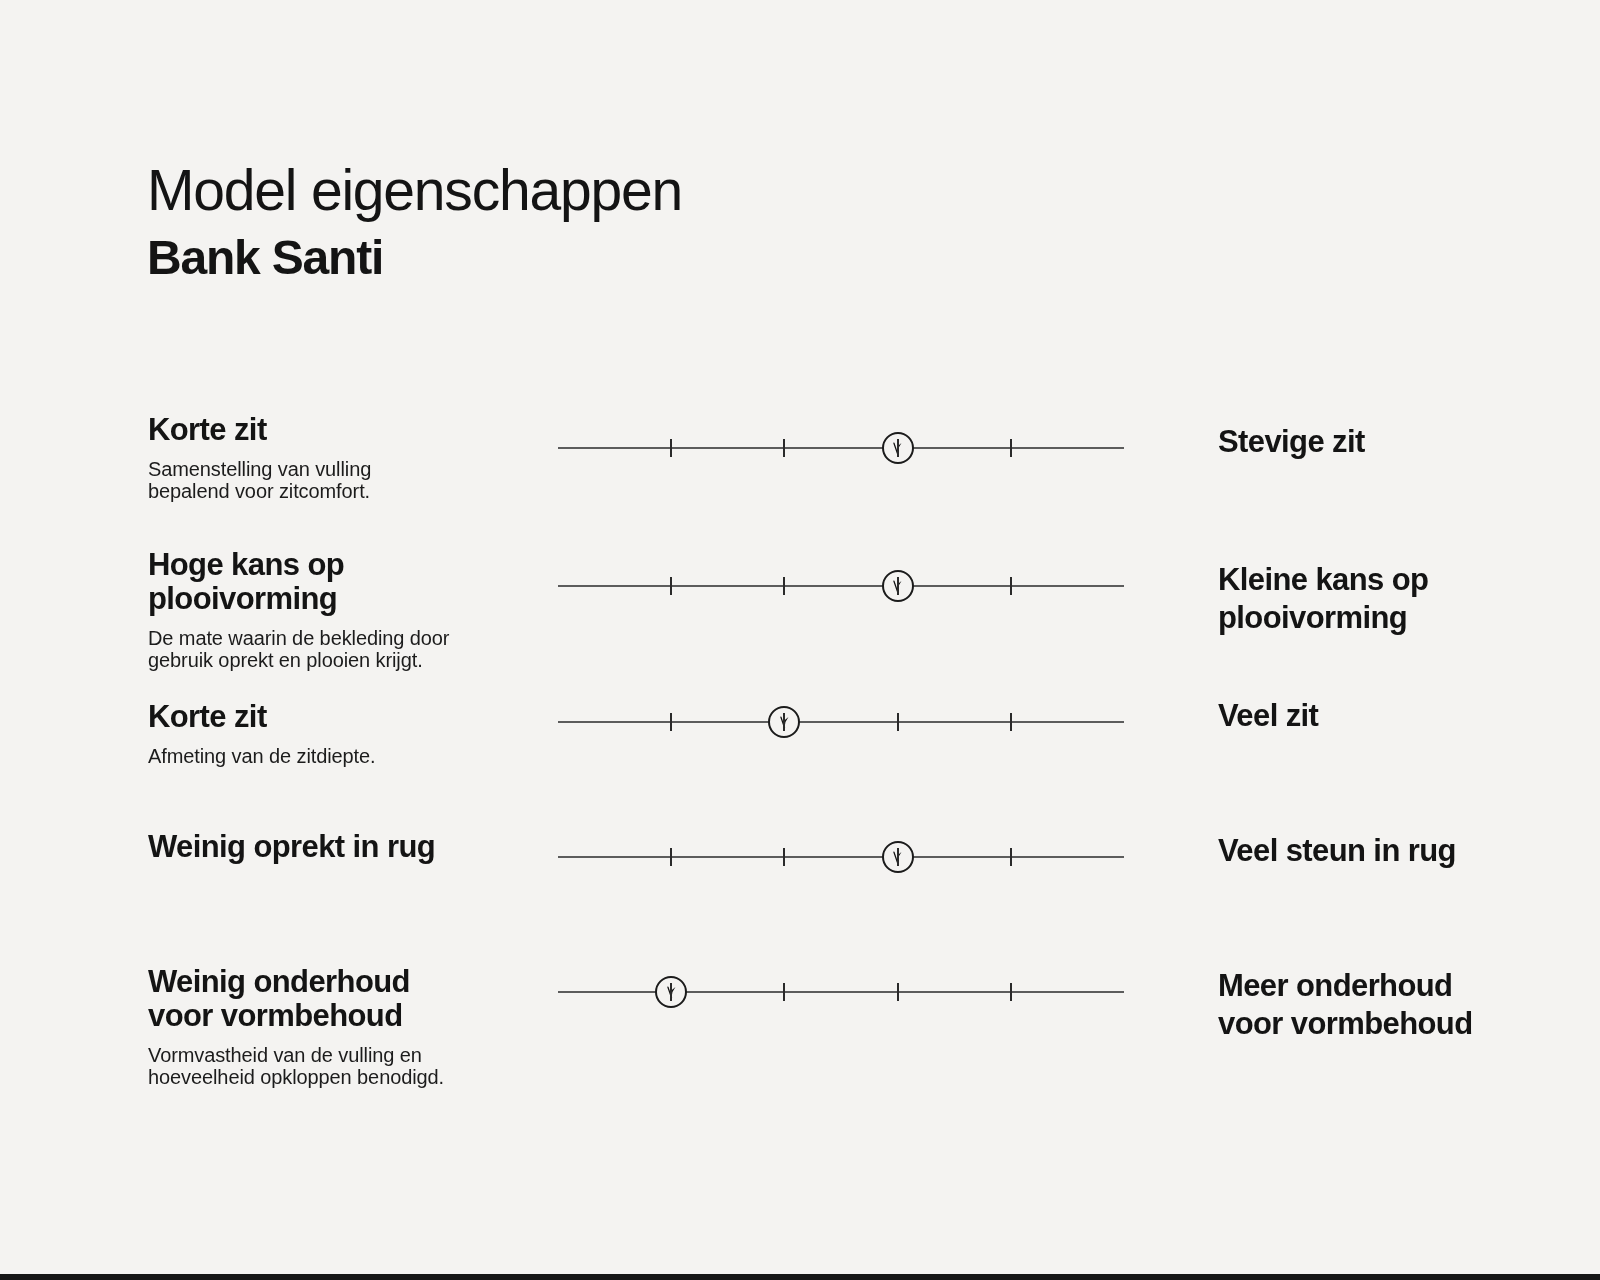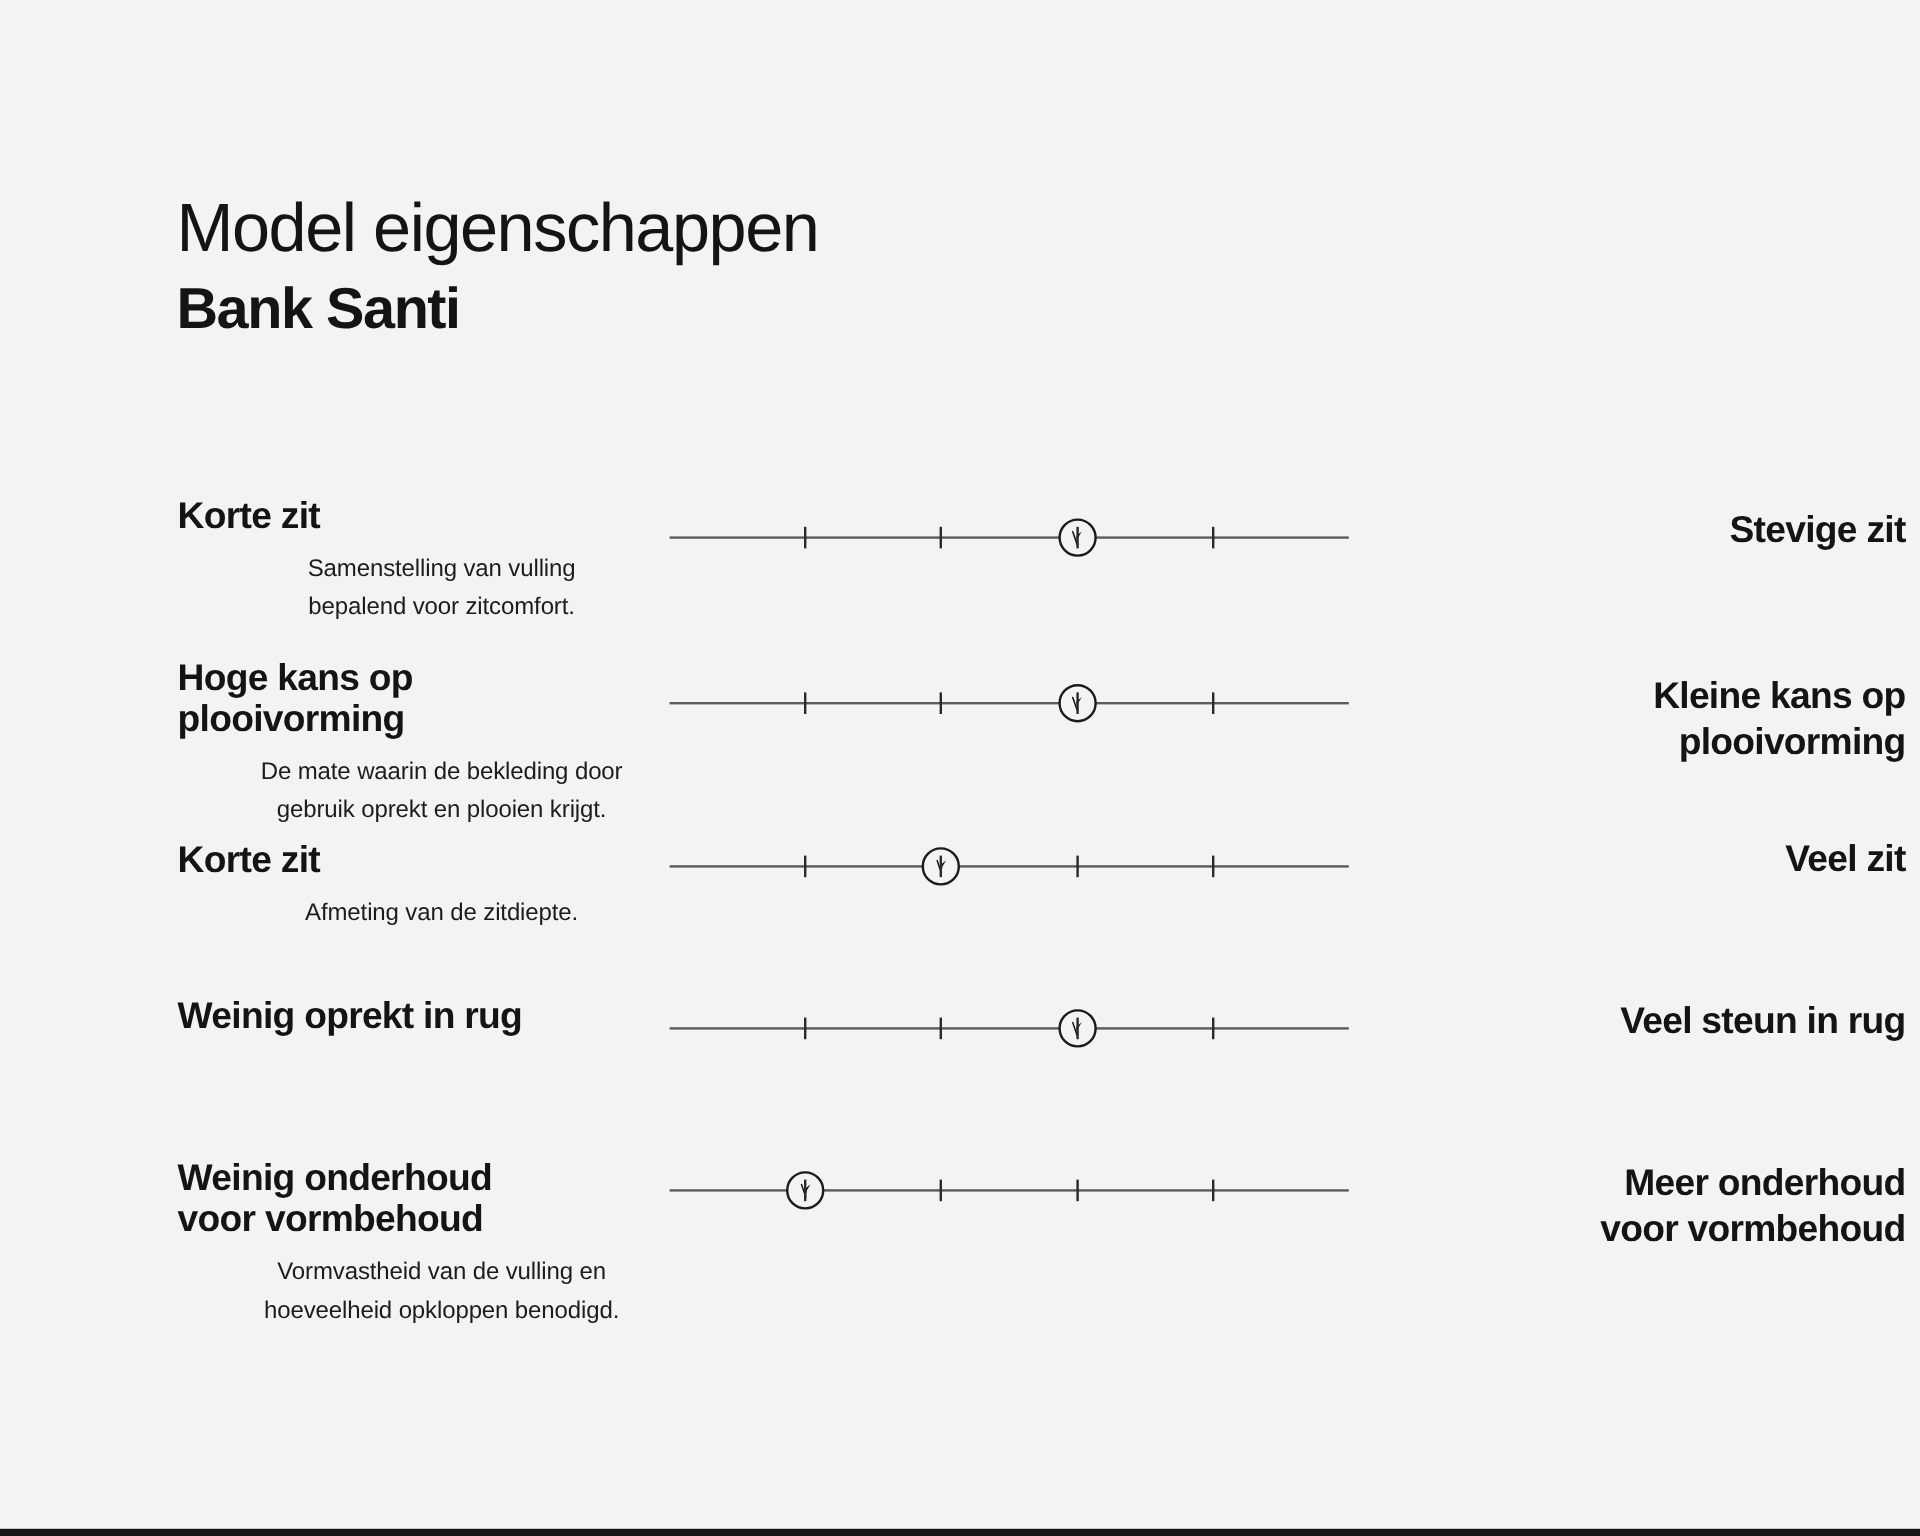--- a/index.html
+++ b/index.html
@@ -18,24 +18,24 @@
   
   .row{position:absolute;left:0;width:100%;height:0;}
   .row-1{top:448px}.row-2{top:586px}.row-3{top:722px}.row-4{top:857px}.row-5{top:992px}
 
   .row .left{position:absolute;left:148px;width:440px;}
   .row-1 .left{top:-35px}.row-2 .left{top:-38px}.row-3 .left{top:-22px}
   .row-4 .left{top:-27px}.row-5 .left{top:-27px}
 
   .prop-label{font-size:31px;font-weight:800;line-height:34px;letter-spacing:-0.6px;
     margin:0;white-space:pre-line;}
-  .prop-desc{font-size:20px;font-weight:400;line-height:32px;letter-spacing:-0.1px;
-    margin:11px 0 0;white-space:pre-line;color:#1c1c1c;text-align:center;}
+  .prop-desc{font-size:20px;font-weight:400;line-height:22px;letter-spacing:-0.1px;
+    margin:11px 0 0;white-space:pre-line;color:#1c1c1c;}
 
-  .row .right{position:absolute;left:1218px;width:370px;top:-25px;text-align:right;}
+  .row .right{position:absolute;left:1218px;width:370px;top:-25px;}
   .row .right .prop-label{line-height:38px;}
 
   
   .row .track{position:absolute;left:558px;width:566px;top:0;}
   .track .line{position:absolute;left:0;right:0;top:-1px;height:2px;background:#5c5c5c;}
   .tick{position:absolute;top:-9px;width:2px;height:18px;background:#2a2a2a;
     transform:translateX(-1px);}
   .marker{position:absolute;top:-16px;width:32px;height:32px;box-sizing:border-box;
     transform:translateX(-16px);border:2px solid #1b1b1b;border-radius:50%;
     background:#f4f3f1;display:flex;align-items:center;justify-content:center;}

